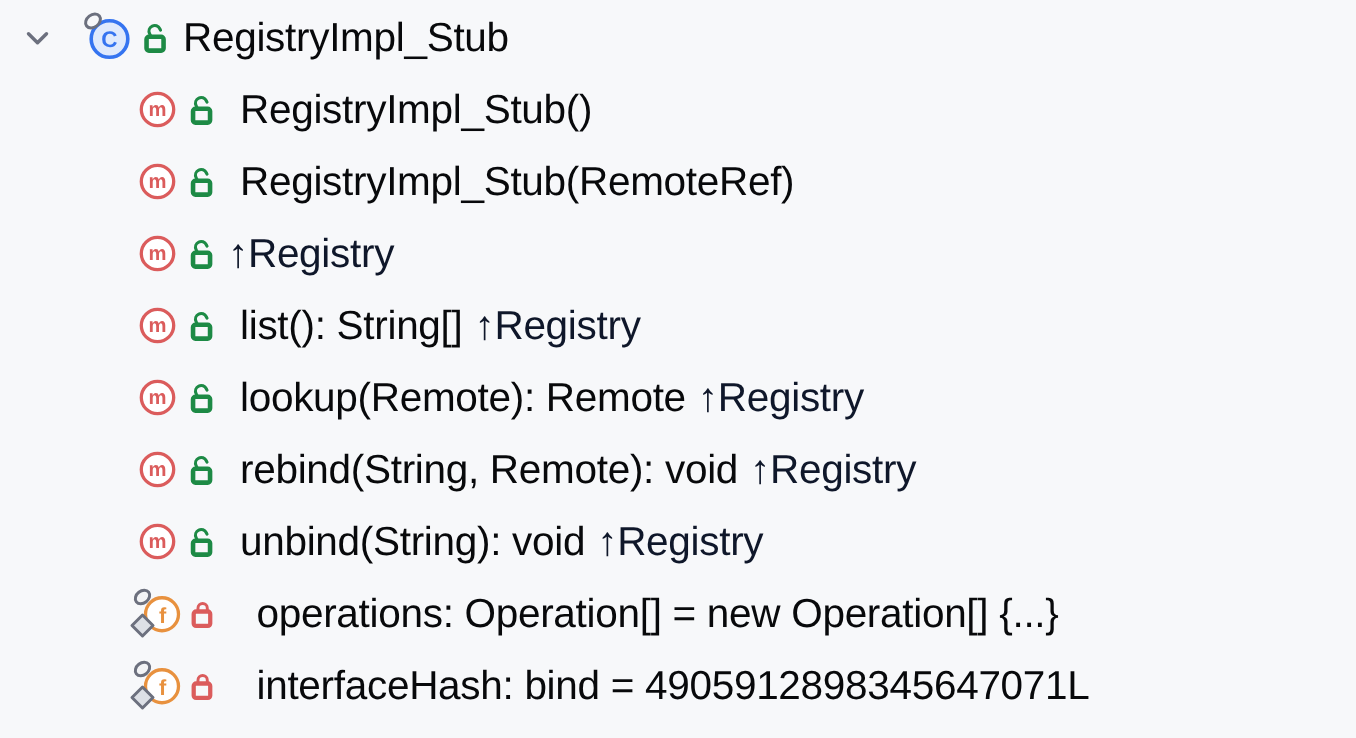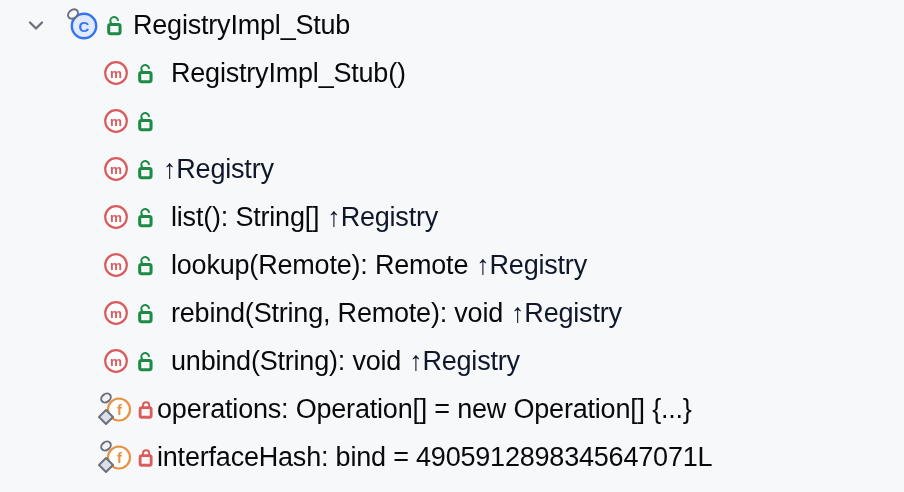--- a/index.html
+++ b/index.html
@@ -8,21 +8,20 @@
     height: 492px;
     background: #F7F8FA;
     overflow: hidden;
     font-family: "Liberation Sans", sans-serif;
   }
   .tree { padding-top: 1px; }
   .row {
     height: 48px;
     display: flex;
     align-items: center;
-    padding-left: 11px;
   }
   .row span { display: inline-flex; align-items: center; }
   .row svg { display: block; }
   .label {
     font-size: 27px;
     color: #08090B;
     letter-spacing: -0.2px;
     white-space: pre;
   }
   .suffix {
@@ -41,21 +40,21 @@
   .class-row .label     { margin-left: 9px; }
 
   
   .method-row .ic-method { margin-left: 92px; }
   .method-row .lock      { margin-left: 8px; }
   .method-row .label     { margin-left: 16px; }
 
   
   .field-row .ic-field { margin-left: 86px; }
   .field-row .lock     { margin-left: 3px; }
-  .field-row .label    { margin-left: 3px; }
+  .field-row .label    { margin-left: 28px; }
 
   .svg-defs { position: absolute; width: 0; height: 0; overflow: hidden; }
   .icon-letter {
     font-family: "Liberation Sans", sans-serif;
     font-weight: 700;
   }
 </style>
 </head>
 <body>
 
@@ -135,20 +134,21 @@
     <span class="ic-method">
         <svg width="26" height="26">
           <use href="#ic-method"></use>
         </svg>
       </span>
     <span class="lock">
         <svg width="18" height="24">
           <use href="#ic-lock-open"></use>
         </svg>
       </span>
+    <span class="label">RegistryImpl_Stub(RemoteRef)</span>
 
   </div>
 
   <div class="row method-row">
     <span class="ic-method">
         <svg width="26" height="26">
           <use href="#ic-method"></use>
         </svg>
       </span>
     <span class="lock">

